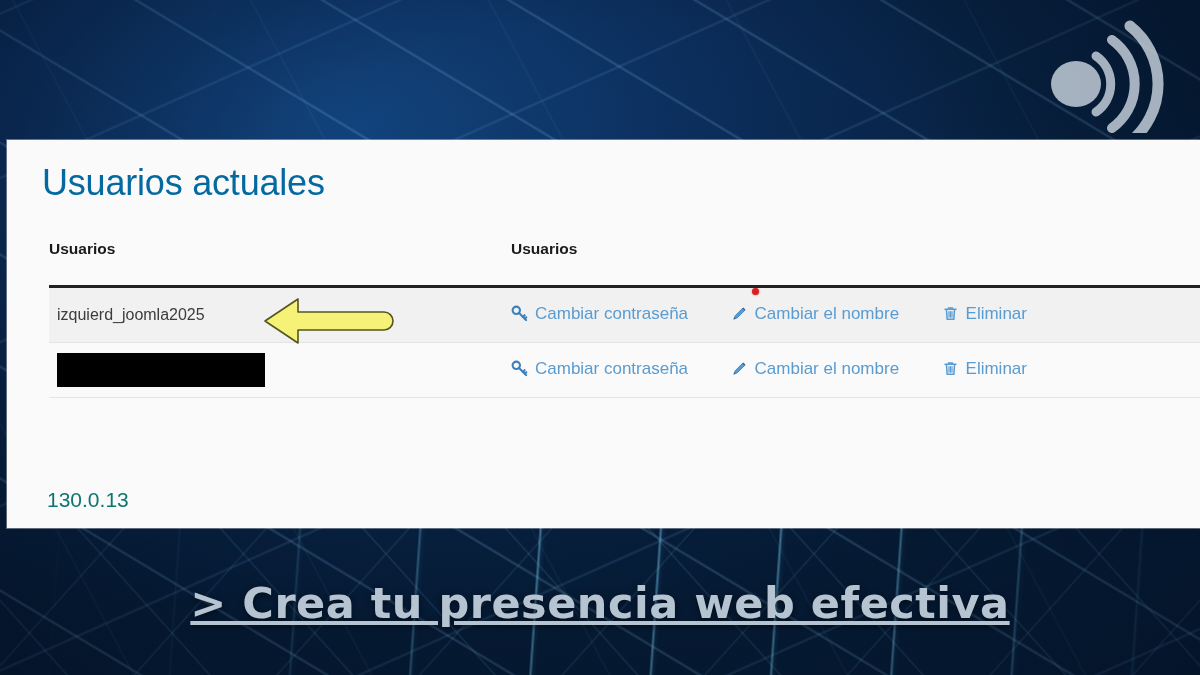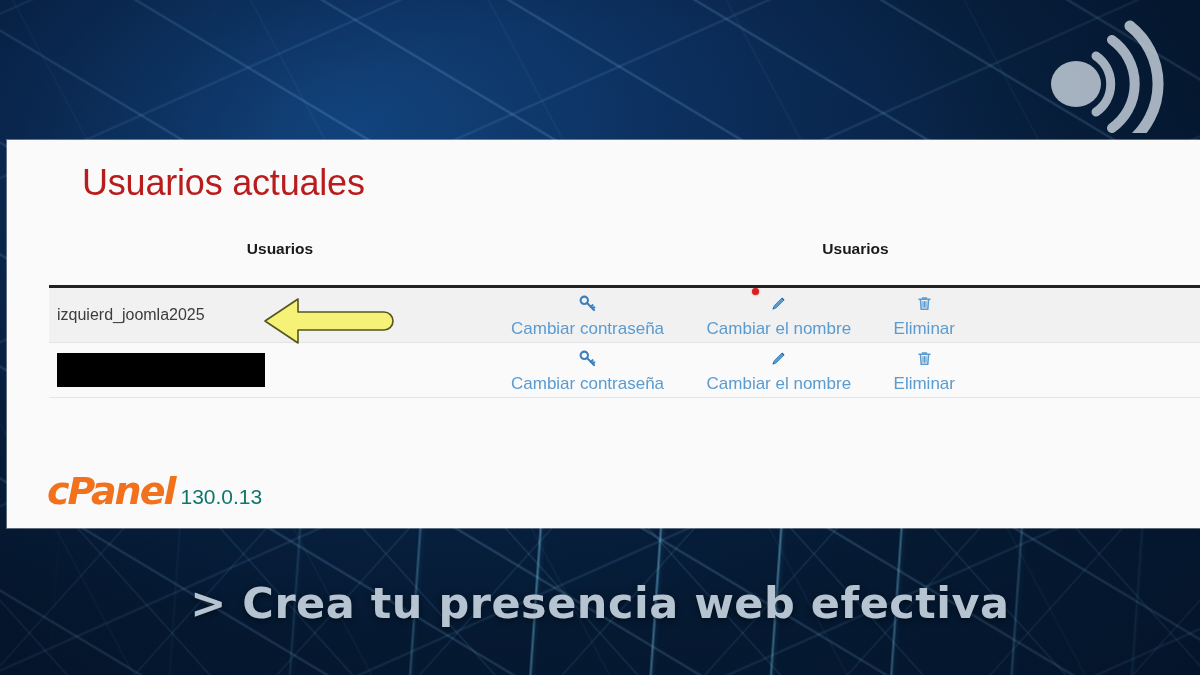--- a/index.html
+++ b/index.html
@@ -124,38 +124,37 @@
     height: 388px;
     background: #fafafa;
     box-shadow: 0 0 0 1px rgba(255,255,255,0.35);
   }
   .panel-title {
     position: absolute;
     left: 35px;
     top: 22px;
     font-size: 36px;
     font-weight: 400;
-    color: #b91c1c;
+    color: #0369a1;
     letter-spacing: -0.2px;
     white-space: nowrap;
-    margin-left: 40px;
   }
 
   
   .users-table {
     position: absolute;
     left: 42px;
     top: 100px;
     right: 0;
     border-collapse: collapse;
     width: calc(100% - 42px);
     table-layout: fixed;
   }
   .users-table th {
-    text-align: center;
+    text-align: left;
     font-size: 15.5px;
     font-weight: bold;
     color: #1a1a1a;
     padding: 0 0 27px 0;
     border-bottom: 3px solid #222;
     vertical-align: bottom;
   }
   .col-users  { width: 462px; }
   .col-actions{ width: auto; }
 
@@ -187,21 +186,20 @@
   .action-link {
     display: inline-flex;
     align-items: center;
     gap: 7px;
     color: #5a9bd0;
     font-size: 17px;
     text-decoration: none;
     margin-right: 38px;
     cursor: pointer;
     line-height: 1;
-    flex-direction: column;
   }
   .action-link:last-child { margin-right: 0; justify-content: space-between; }
   .action-link .ico {
     display: inline-flex;
     width: 17px;
     height: 19px;
     align-items: center;
     justify-content: center;
     flex: 0 0 auto;
   }
@@ -259,20 +257,21 @@
     right: 0;
     top: 578px;
     text-align: center;
     font-family: "DejaVu Sans", sans-serif;
     font-size: 43px;
     font-weight: bold;
     color: #b6c4d2;
     letter-spacing: 0.5px;
     text-shadow: 0 2px 6px rgba(0,0,0,0.45);
     white-space: nowrap;
+    text-decoration: underline;
   }
 </style>
 </head>
 <body>
 
 <div id="stage">
 
   <div class="bg-base"></div>
   <div class="bg-diag-a"></div>
   <div class="bg-diag-b"></div>
@@ -390,21 +389,20 @@
               <span>Eliminar</span>
             </a>
 
           </td>
         </tr>
 
       </tbody>
     </table>
 
     <div class="cpanel-footer">
-      <span class="cpanel-word">cPanel</span>
       <span class="cpanel-version">130.0.13</span>
     </div>
 
   </div>
 
   <div class="cursor-dot"></div>
 
   <svg class="arrow-annot" viewBox="0 0 136 48">
     <path d="M36 2 L36 15 L122 15 A9 9 0 0 1 122 33 L36 33 L36 46 L3 24 Z" fill="#f5f277" stroke="#55551f" stroke-width="1.6" stroke-linejoin="round"></path>
   </svg>

